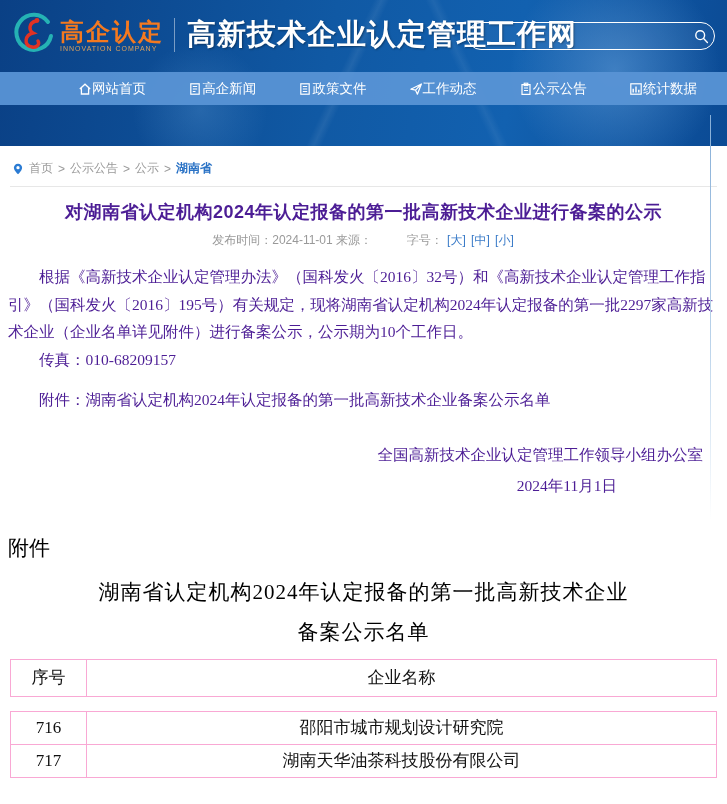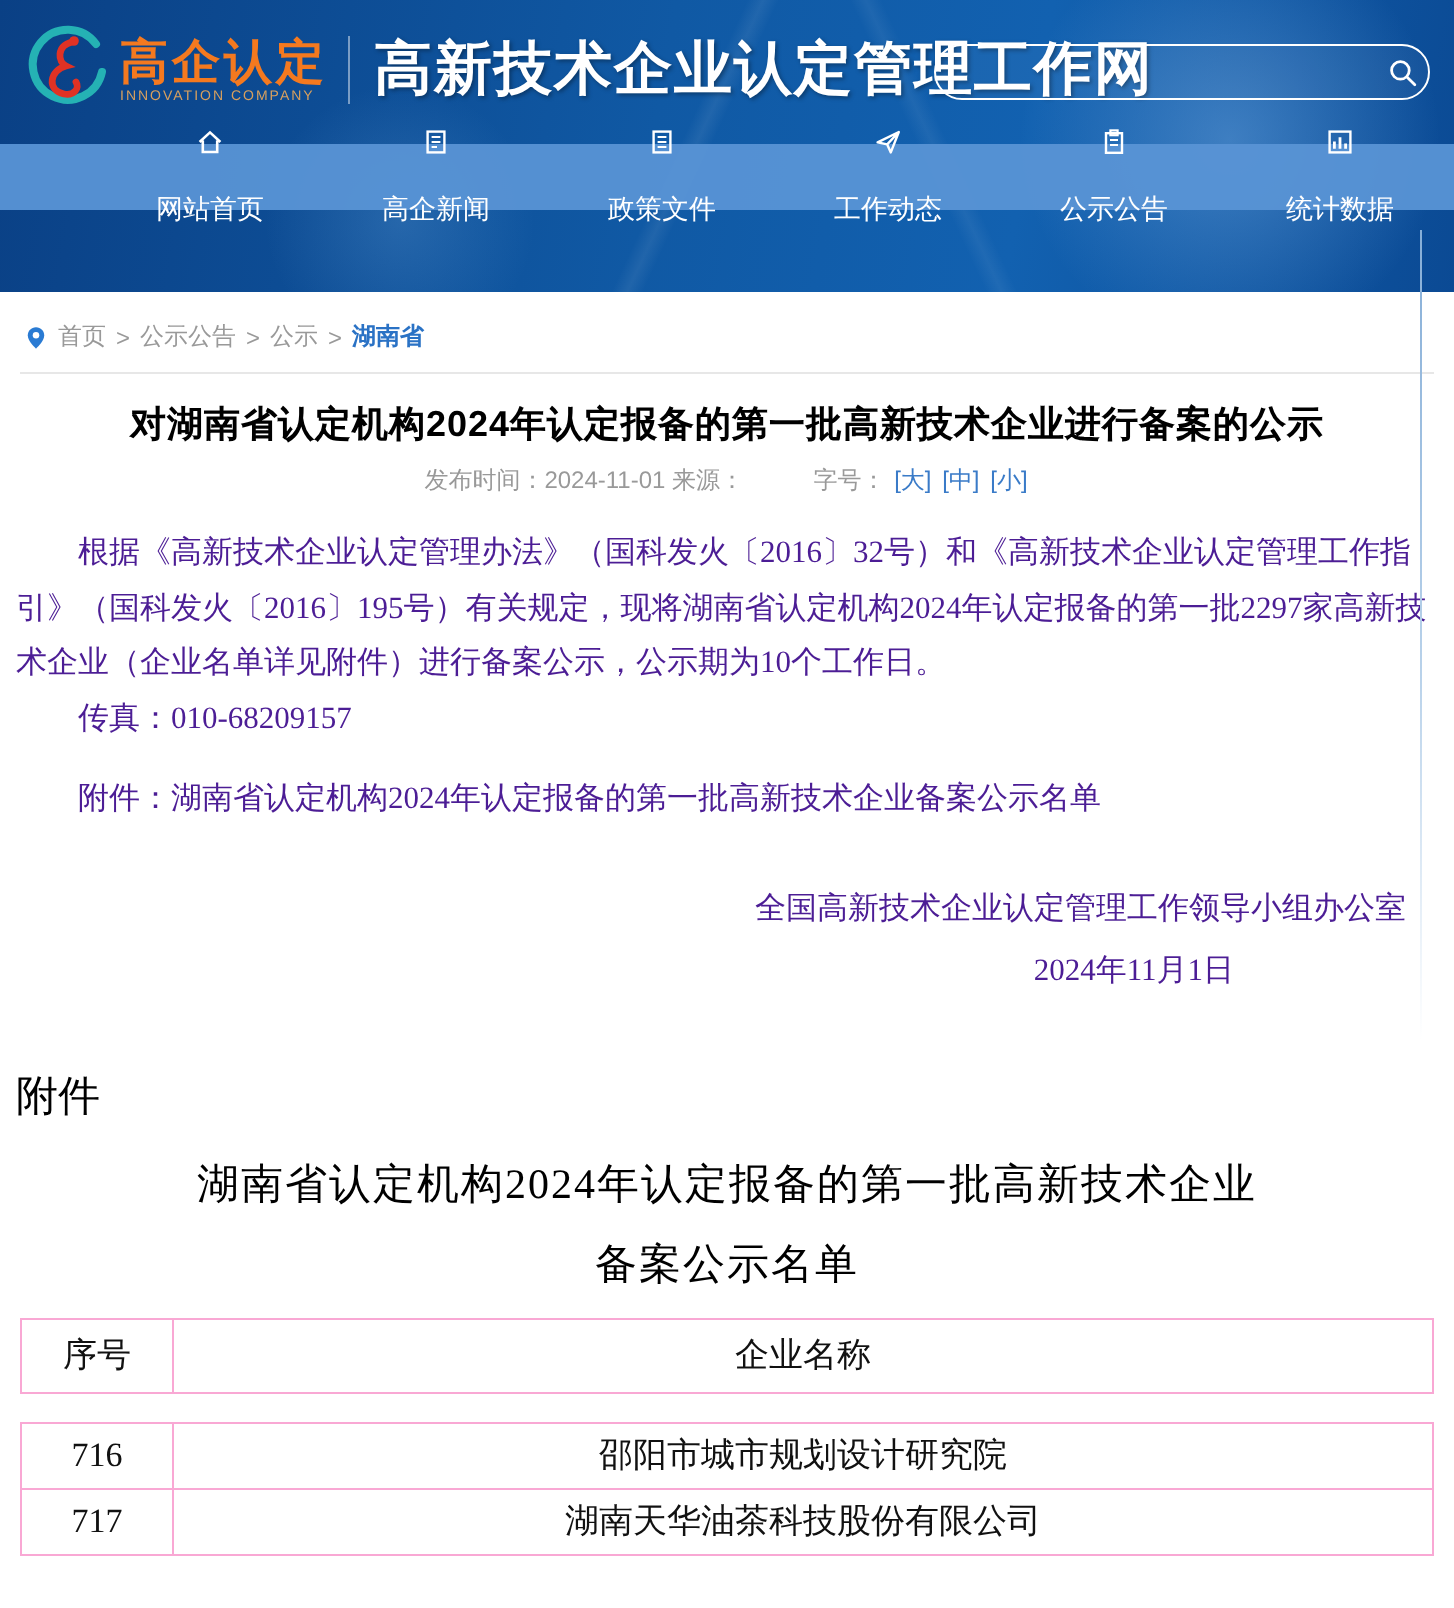--- a/index.html
+++ b/index.html
@@ -32,35 +32,35 @@
     background:rgba(255,255,255,.04); }
   .search-input { flex:1; border:none; outline:none; background:transparent; color:#fff;
     font-size:13px; padding:0 8px 0 14px; }
   .search-btn { width:26px; height:26px; display:flex; align-items:center; justify-content:center;
     cursor:pointer; }
 
   
   .navbar { position:absolute; left:0; right:0; top:72px; height:33px; z-index:3;
     background:rgba(88,147,213,.95); display:flex; align-items:center;
     justify-content:space-between; padding:0 30px 0 78px; }
-  .nav-item { display:flex; align-items:center; gap:18px; color:#fff; font-size:13.5px;
-    cursor:pointer; white-space:nowrap;flex-direction:column; }
+  .nav-item { display:flex; align-items:center; gap:0; color:#fff; font-size:13.5px;
+    cursor:pointer; white-space:nowrap; }
   .nav-item svg { display:block; }
 
   
   .breadcrumb { display:flex; align-items:center; gap:5px; margin:14px 12px 0 12px;
     font-size:12px; color:#999; }
   .crumb { color:#999; cursor:pointer; }
   .crumb-sep { color:#999; }
   .crumb.current { color:#2a72c5; font-weight:bold; }
   .rule { margin:9px 10px 0 10px; border-top:1px solid #e7e7e7; }
 
   
   .article-title { margin-top:13px; text-align:center; font-size:18px; font-weight:bold;
-    color:#000000; letter-spacing:.5px; }
+    color:#4c1d95; letter-spacing:.5px; }
   .article-meta { margin-top:8px; text-align:center; font-size:12px; color:#999; }
   .meta-gap { display:inline-block; width:28px; }
   .fs-link { color:#3a7bc8; cursor:pointer; margin:0 1px; }
 
   .article-body { margin:14px 8px 0 8px; font-family:"Liberation Serif","DejaVu Serif",serif;
     font-size:15.5px; color:#4c1d95; line-height:27.5px; }
   .article-body p.ind { text-indent:2em; }
   .att-line { margin-top:13px; text-indent:2em; }
   .signature { margin-top:27px; text-align:right; padding-right:16px; }
   .sign-date { margin-top:4px; text-align:right; padding-right:102px; }

